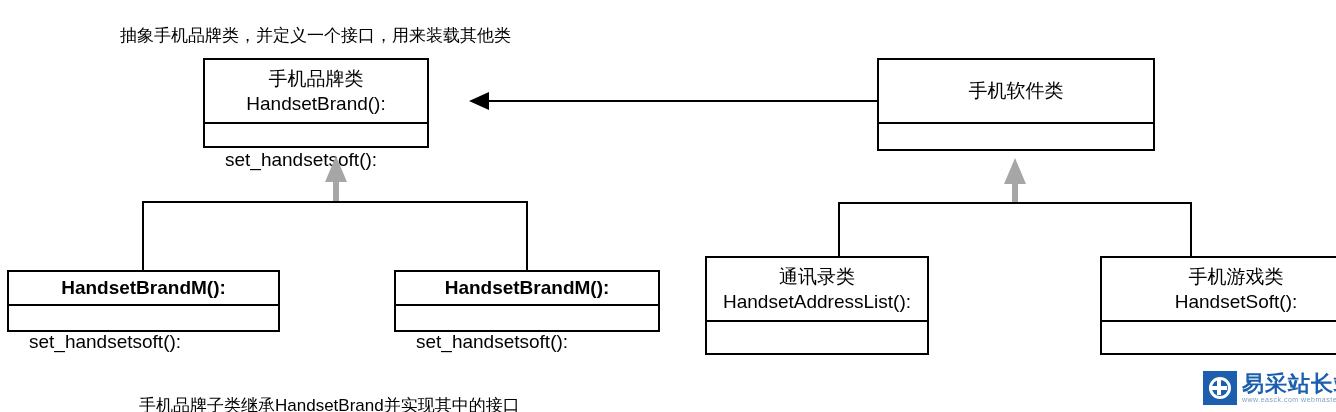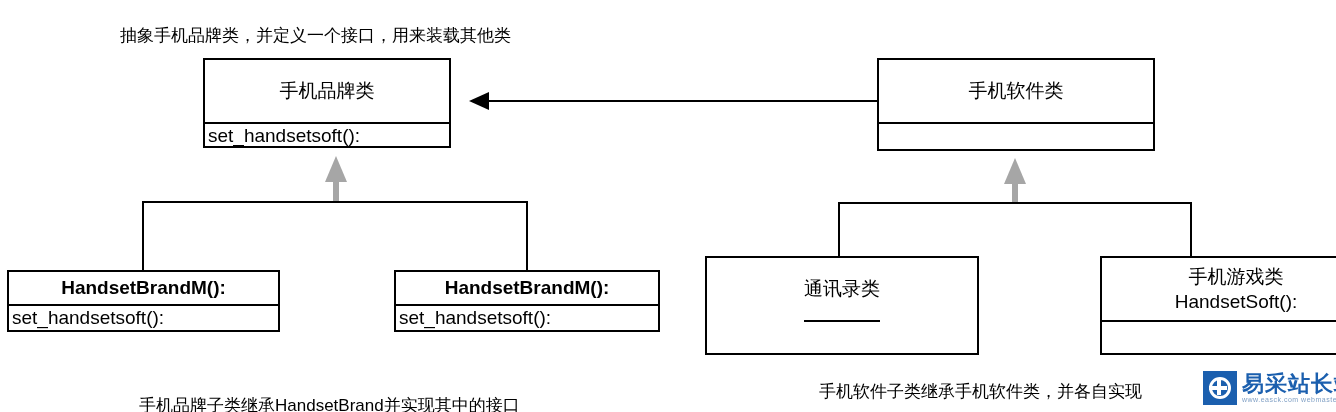--- a/index.html
+++ b/index.html
@@ -58,21 +58,22 @@
     line-height: 25px;
     color: #000000;
     white-space: nowrap;
   }
   .uml-body {
     box-sizing: border-box;
     flex: 1 1 auto;
     display: flex;
     align-items: center;
     justify-content: flex-start;
-    padding-left: 3px;
+    padding-left: 20px;
+    margin-top: 24px;
   }
   .uml-body .member {
     font-size: 19px;
     line-height: 24px;
     color: #000000;
     white-space: nowrap;
   }
   
   .uml-head.single {
     justify-content: center;
@@ -186,23 +187,24 @@
     letter-spacing: 0.5px;
   }
 </style>
 </head>
 <body>
 
 <div id="canvas">
 
   <div class="caption" style="left:120px; top:18px;">抽象手机品牌类，并定义一个接口，用来装载其他类</div>
 
-  <div class="uml-box" style="left:203px; top:58px; width:248px; height:90px;">
+  <div class="uml-box" style="left:203px; top:58px; width:226px; height:90px;">
     <div class="uml-head" style="height:64px;">
       <span class="cn">手机品牌类</span>
+      <span class="en">HandsetBrand():</span>
     </div>
     <div class="uml-body">
       <span class="member">set_handsetsoft():</span>
     </div>
   </div>
 
   <div class="uml-box" style="left:877px; top:58px; width:278px; height:93px;">
     <div class="uml-head" style="height:64px;">
       <span class="cn">手机软件类</span>
     </div>
@@ -243,42 +245,42 @@
 
   <div class="inherit-arrow" style="left:1004px; top:158px; width:22px; height:46px;">
     <span class="tri"></span>
     <span class="stem" style="height:21px;"></span>
   </div>
 
   <div class="line-h" style="left:838px; top:202px; width:354px;"></div>
   <div class="line-v" style="left:838px; top:202px; height:56px;"></div>
   <div class="line-v" style="left:1190px; top:202px; height:56px;"></div>
 
-  <div class="uml-box" style="left:705px; top:256px; width:274px; height:99px;align-items:center;">
+  <div class="uml-box" style="left:705px; top:256px; width:224px; height:99px;">
     <div class="uml-head" style="height:64px;">
       <span class="cn">通讯录类</span>
+      <span class="en">HandsetAddressList():</span>
     </div>
     <div class="uml-body">
       <span class="member"></span>
     </div>
   </div>
 
   <div class="uml-box" style="left:1100px; top:256px; width:272px; height:99px;">
     <div class="uml-head" style="height:64px;">
       <span class="cn">手机游戏类</span>
       <span class="en">HandsetSoft():</span>
     </div>
     <div class="uml-body">
       <span class="member"></span>
     </div>
   </div>
 
   <div class="caption" style="left:139px; top:388px;">手机品牌子类继承HandsetBrand并实现其中的接口</div>
 
-  <div class="caption" style="left:819px; top:374px;">手机软件子类继承手机软件类，并各自实现</div>
 
   <div class="watermark" style="left:1203px; top:371px;">
     <span class="wm-badge">
       <span class="glyph"></span>
     </span>
     <span class="wm-text">
       <span class="wm-title">易采站长站</span>
       <span class="wm-sub">www.easck.com webmaster</span>
     </span>
   </div>

